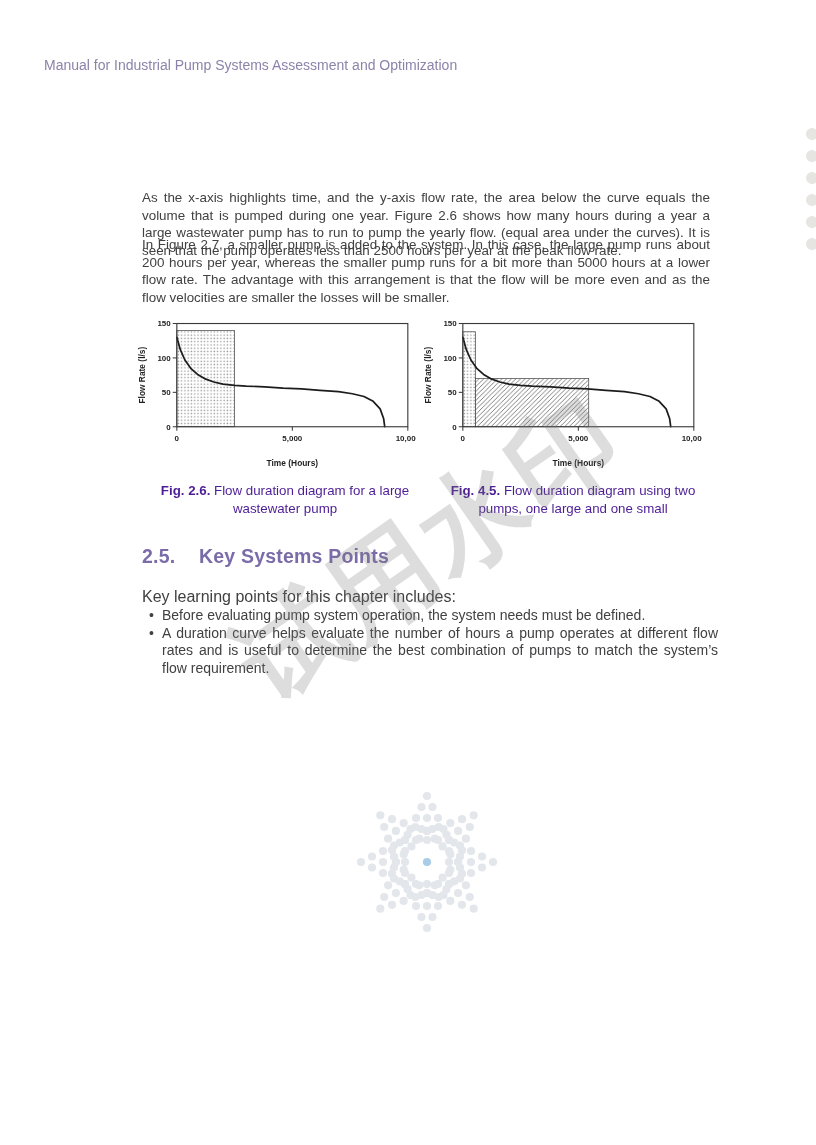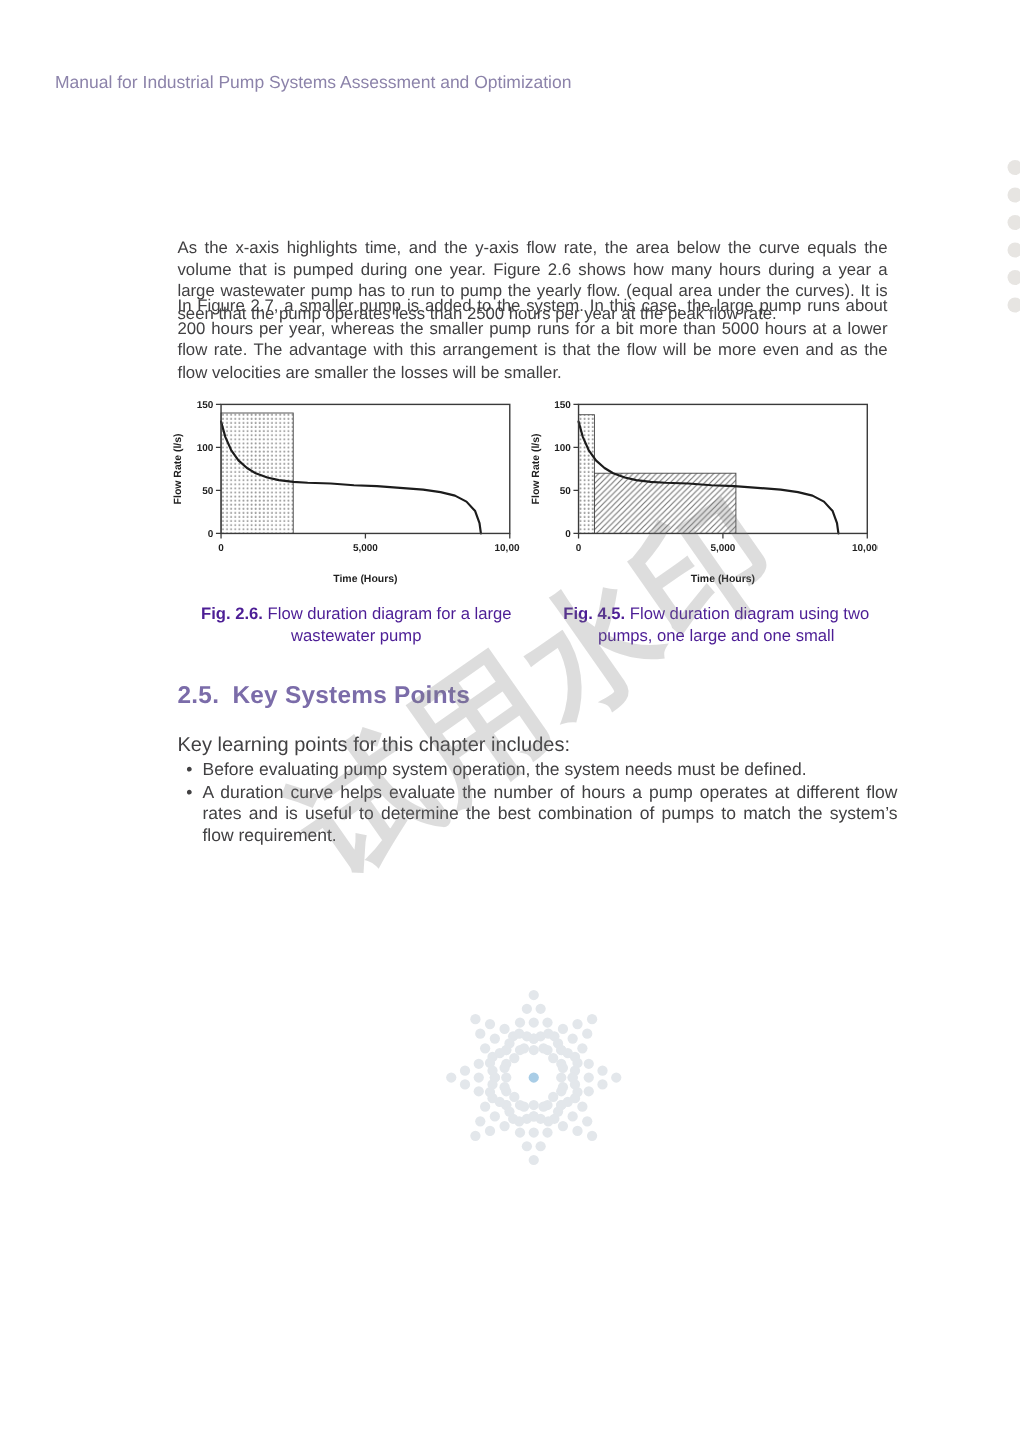--- a/index.html
+++ b/index.html
@@ -21,21 +21,21 @@
   .axlabel{font:bold 8.2px "Liberation Sans",sans-serif;fill:#1f1f1f;}
 
   .caption{position:absolute;top:482px;width:282px;text-align:center;
            font-size:13.3px;line-height:17.5px;color:#4c1d95;}
   .cap1{left:144px;}
   .cap2{left:432px;}
   .caption b{font-weight:bold;}
 
   .section-heading{position:absolute;left:142px;top:545px;font-size:19.5px;font-weight:bold;
                    color:#7b6ca9;letter-spacing:0.2px;}
-  .section-heading .num{margin-right:5px;}
+  .section-heading .num{margin-right:18px;}
 
   .intro{position:absolute;left:142px;top:588px;font-size:16px;color:#414042;}
 
   .bullets{position:absolute;left:142px;top:601px;width:570px;margin:6px;padding:0;
            list-style:none;font-size:14px;line-height:17.6px;text-align:justify;}
   .bullets li{position:relative;padding-left:14px;}
   .bullets li::before{content:"\2022";position:absolute;left:1px;top:0;}
 
   .watermark{position:absolute;left:168px;top:478px;width:524px;text-align:center;
              transform:rotate(-35deg);font-size:106px;font-weight:bold;white-space:nowrap;

